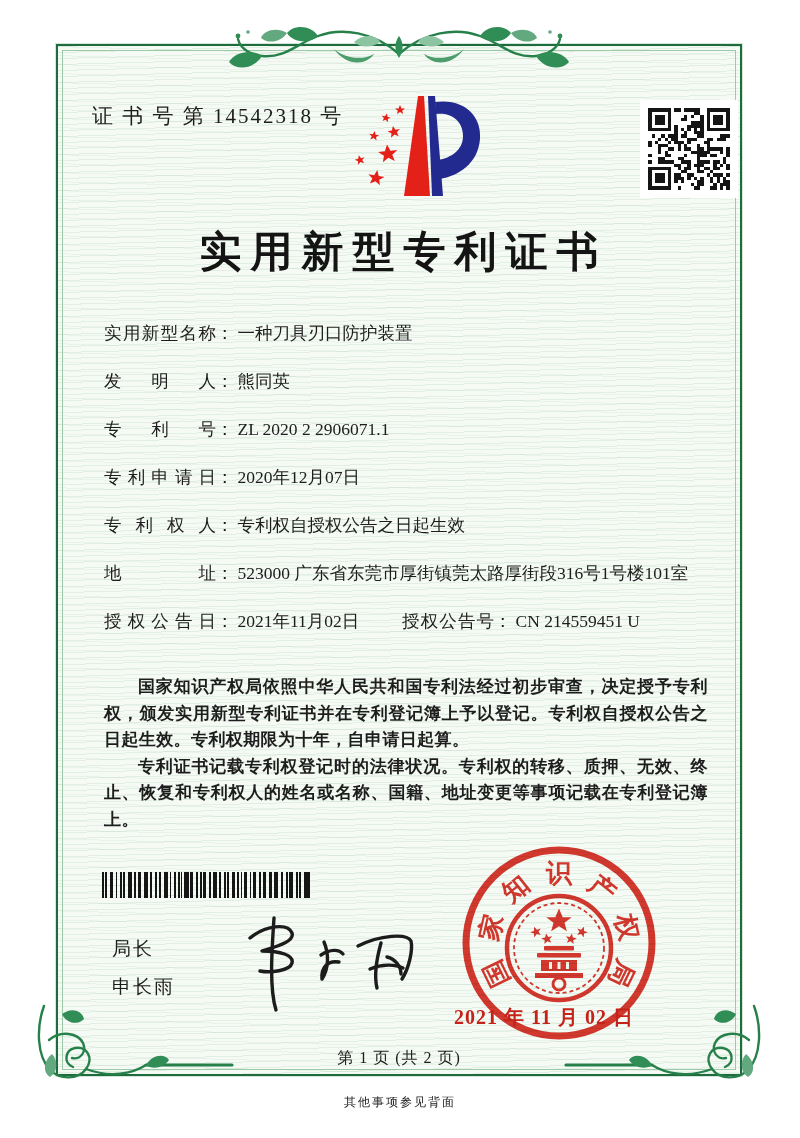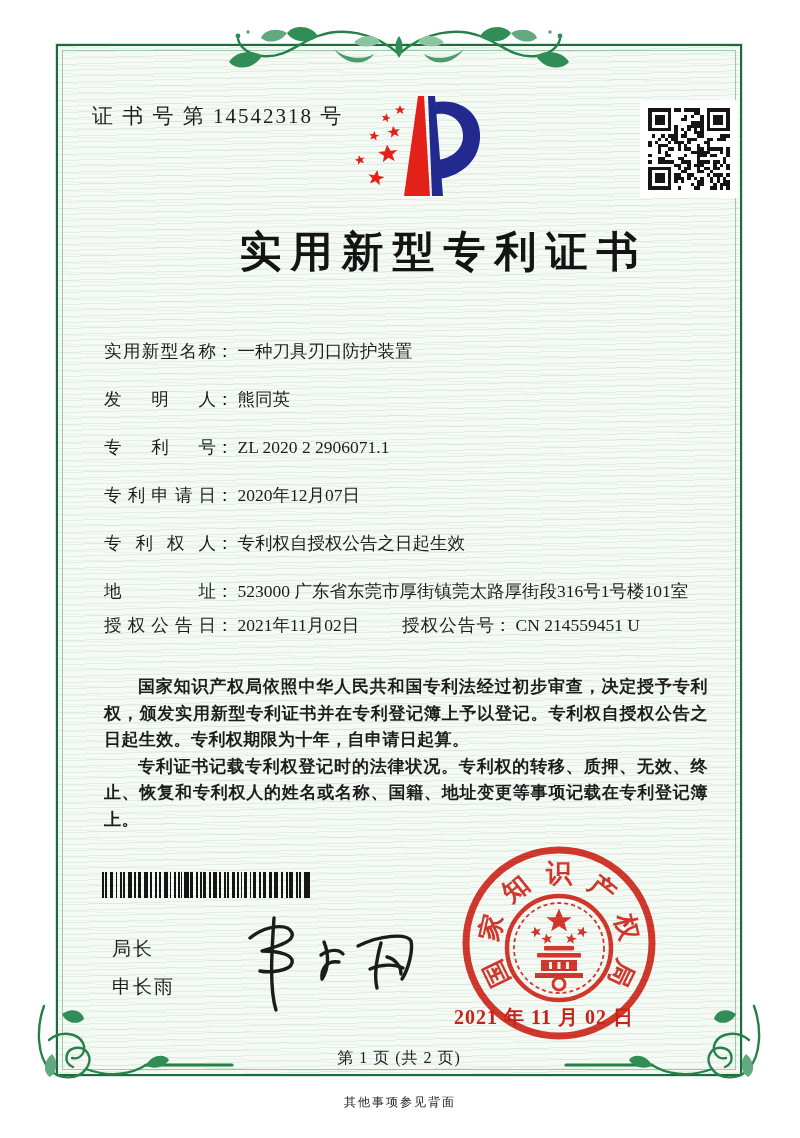--- a/index.html
+++ b/index.html
@@ -16,22 +16,22 @@
     background-image:
       repeating-linear-gradient(178.5deg, rgba(124,178,139,0.16) 0 1px, rgba(255,255,255,0) 1px 6px),
       repeating-linear-gradient(181.5deg, rgba(124,178,139,0.10) 0 1px, rgba(255,255,255,0) 1px 9px);
     box-shadow:0 0 0 1px rgba(158,199,170,.45);
   }
   .cert-no{position:absolute;left:34px;top:56px;font-size:21px;letter-spacing:2px;white-space:nowrap;}
   .logo{position:absolute;left:286px;top:46px;width:142px;height:120px;}
   .qr{position:absolute;left:582px;top:54px;width:94px;height:94px;background:#fff;padding:2px;}
   .qr svg{display:block;width:100%;height:100%;shape-rendering:crispEdges;}
   .title{position:absolute;left:0;top:178px;width:100%;text-align:center;
-    font-size:42px;font-weight:bold;letter-spacing:9px;text-indent:9px;color:#141414;padding-left:40px;}
-  .fields{position:absolute;left:46px;top:292px;width:606px;font-size:17.5px;line-height:26px;}
+    font-size:42px;font-weight:bold;letter-spacing:9px;text-indent:9px;color:#141414;}
+  .fields{position:absolute;left:46px;top:274px;width:606px;font-size:17.5px;line-height:26px;}
   .row{margin-bottom:22px;display:flex;align-items:flex-start;}
   .flabel{display:inline-block;width:112px;text-align:justify;text-align-last:justify;flex:none;}
   .fcolon{flex:none;margin-right:4px;}
   .fvalue{display:inline-block;max-width:452px;}
   .grant{display:flex;}
   .pair{display:flex;flex:none;}
   .pair.first{width:298px;}
   .pair.second .flabel{width:92px;}
   .paras{position:absolute;left:46px;top:628px;width:604px;font-size:17px;line-height:26.5px;
     text-align:justify;letter-spacing:.4px;}
@@ -358,21 +358,21 @@
     <div class="row">
       <span class="flabel">专利申请日</span>
         <span class="fcolon">：</span>
         <span class="fvalue">2020年12月07日</span>
     </div>
     <div class="row">
       <span class="flabel">专利权人</span>
         <span class="fcolon">：</span>
         <span class="fvalue">专利权自授权公告之日起生效</span>
     </div>
-    <div class="row" style="margin-bottom:8px;">
+    <div class="row" style="margin-bottom:22px;">
       <span class="flabel">地址</span>
         <span class="fcolon">：</span>
         <span class="fvalue" style="width:452px">523000 广东省东莞市厚街镇莞太路厚街段316号1号楼101室</span>
     </div>
     <div class="row grant">
       <span class="pair first">
         <span class="flabel">授权公告日</span>
           <span class="fcolon">：</span>
           <span class="fvalue">2021年11月02日</span>
       </span>

